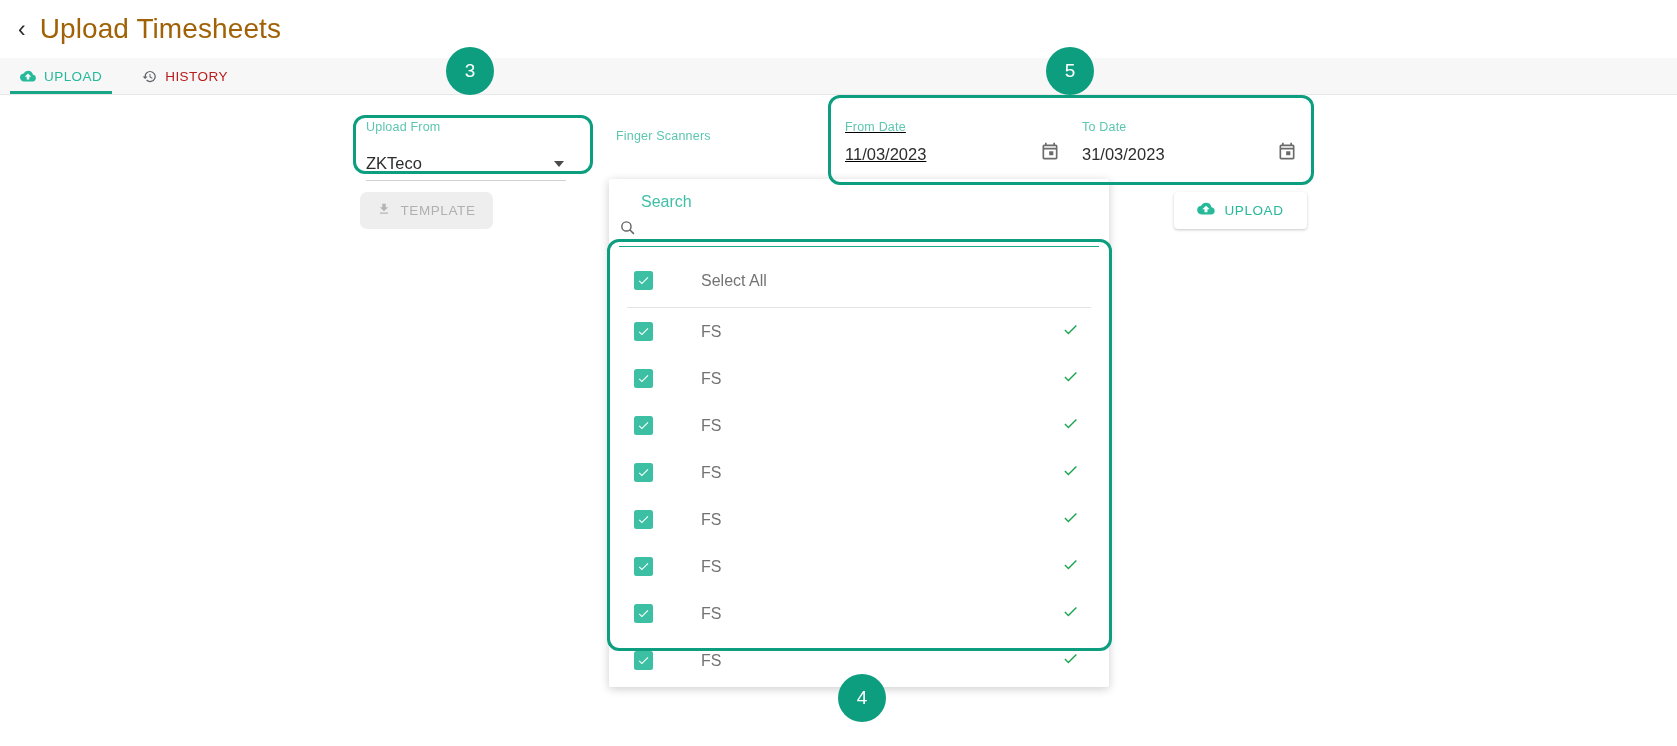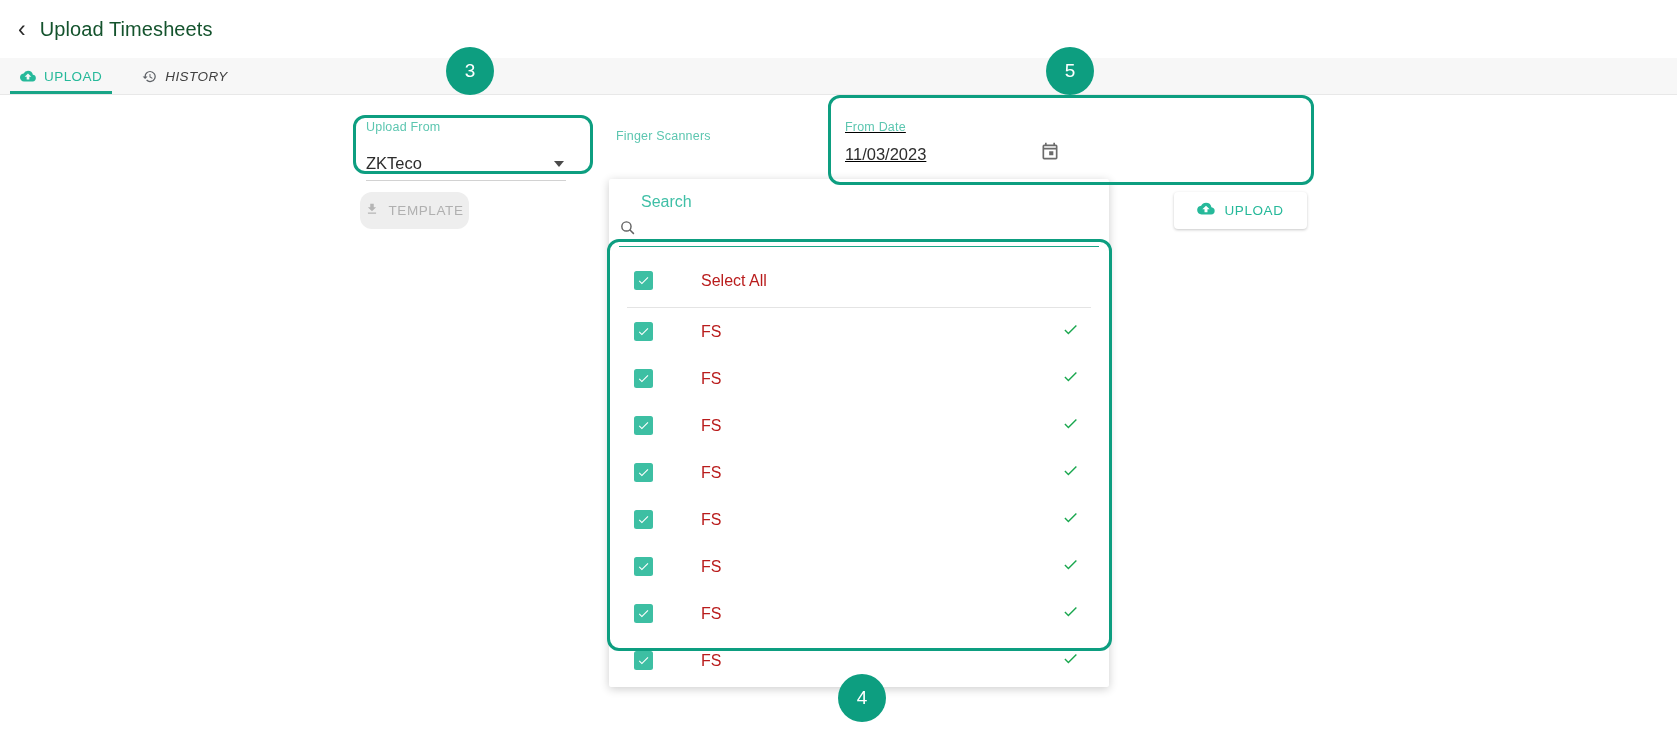--- a/index.html
+++ b/index.html
@@ -15,34 +15,34 @@
   
   .header {
     position: absolute; left: 0; top: 0; width: 1677px; height: 58px;
     background: #ffffff; display: flex; align-items: center; padding-left: 18px;
   }
   .back-chevron {
     font-size: 23px; color: #2b2b2b; line-height: 1; margin-right: 14px;
     font-family: "Liberation Sans", sans-serif; cursor: pointer; user-select: none;
   }
   .page-title {
-    font-size: 20px; color: #14532d; font-weight: 400; letter-spacing: .1px;
+    font-size: 28px; color: #a16207; font-weight: 400; letter-spacing: .1px;
   }
 
   
   .tabbar {
     position: absolute; left: 0; top: 58px; width: 1677px; height: 37px;
     background: #f7f7f7; border-bottom: 1px solid #e8e8e8; display: flex; align-items: stretch;
   }
   .tab {
     display: flex; align-items: center; gap: 8px; padding: 0 20px;
     font-size: 13.5px; letter-spacing: .45px; cursor: pointer; position: relative;
   }
   .tab.active { color: #26b99a; }
-  .tab.inactive { color: #404040; font-style: italic; }
+  .tab.inactive { color: #b91c1c; }
   .tab.active::after {
     content: ""; position: absolute; left: 10px; right: 10px; bottom: 0;
     height: 3px; background: #19a587;
   }
   .tab svg { display: block; }
 
   
   .field-label {
     font-size: 12.5px; color: #5cc6b0; letter-spacing: .2px; margin-bottom: 8px;
   }
@@ -66,21 +66,21 @@
 
   .from-date { position: absolute; left: 845px; top: 120px; width: 215px; text-decoration: underline; }
   .to-date   { position: absolute; left: 1082px; top: 120px; width: 215px; }
   .date-row {
     display: flex; align-items: center; justify-content: space-between; width: 215px;
   }
 
   
   .template-btn {
     position: absolute; left: 360px; top: 192px;
-    width: 109px; height: 37px; border-radius: 12px; background: #eeeeee;
+    width: 133px; height: 37px; border-radius: 7px; background: #eeeeee;
     display: flex; align-items: center; justify-content: center; gap: 9px;
     font-size: 13.5px; letter-spacing: .6px; color: #b0b0b0; border: none;
     font-family: "Liberation Sans", sans-serif;
   }
   .upload-btn {
     position: absolute; left: 1174px; top: 192px;
     width: 133px; height: 37px; border-radius: 4px; background: #ffffff;
     box-shadow: 0 1px 3px rgba(0,0,0,.22);
     display: flex; align-items: center; justify-content: center; gap: 9px;
     font-size: 13.5px; letter-spacing: .6px; color: #26b99a; border: none;
@@ -110,21 +110,21 @@
     display: flex; align-items: center; height: 47px; padding-left: 25px; padding-right: 30px;
     cursor: pointer;
   }
   .opt-row.select-all { height: 53px; }
   .divider { height: 1px; background: #e4e4e4; margin: 0 18px; }
   .cb {
     width: 19px; height: 19px; border-radius: 2.5px; background: #3dbfa3;
     display: flex; align-items: center; justify-content: center; flex: 0 0 auto;
   }
   .cb svg { display: block; }
-  .opt-label { margin-left: 48px; font-size: 16px; color: #b91c1c; }
+  .opt-label { margin-left: 48px; font-size: 16px; color: #737373; }
   .opt-check { margin-left: auto; }
 
   
   .anno-box {
     position: absolute; border: 3px solid #0d9e80; border-radius: 12px;
     pointer-events: none;
   }
   .anno-badge {
     position: absolute; width: 48px; height: 48px; border-radius: 50%;
     background: #0d9e80; color: #ffffff; font-size: 19px;
@@ -181,20 +181,31 @@
     <div class="date-row">
       <span class="field-value">11/03/2023</span>
       <span>
         <svg width="20" height="20" viewBox="0 0 24 24">
             <path fill="#6b6b6b" d="M19 3h-1V1h-2v2H8V1H6v2H5a2 2 0 0 0-2 2v14a2 2 0 0 0 2 2h14a2 2 0 0 0 2-2V5a2 2 0 0 0-2-2zm0 16H5V9h14v10zM5 7V5h14v2H5zm6 4h5v5h-5v-5z"></path>
           </svg>
       </span>
     </div>
   </div>
 
+  <div class="to-date">
+    <div class="field-label">To Date</div>
+    <div class="date-row">
+      <span class="field-value">31/03/2023</span>
+      <span>
+        <svg width="20" height="20" viewBox="0 0 24 24">
+            <path fill="#6b6b6b" d="M19 3h-1V1h-2v2H8V1H6v2H5a2 2 0 0 0-2 2v14a2 2 0 0 0 2 2h14a2 2 0 0 0 2-2V5a2 2 0 0 0-2-2zm0 16H5V9h14v10zM5 7V5h14v2H5zm6 4h5v5h-5v-5z"></path>
+          </svg>
+      </span>
+    </div>
+  </div>
 
   <button class="template-btn">
     <span>
       <svg width="14" height="14" viewBox="0 0 24 24">
           <path fill="#b5b5b5" d="M5 20h14v-2H5v2zM19 9h-4V3H9v6H5l7 7 7-7z"></path>
         </svg>
     </span>
     <span>TEMPLATE</span>
   </button>
 

